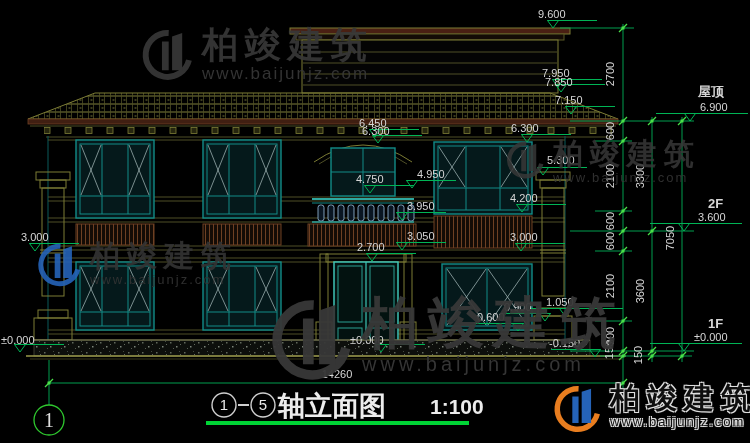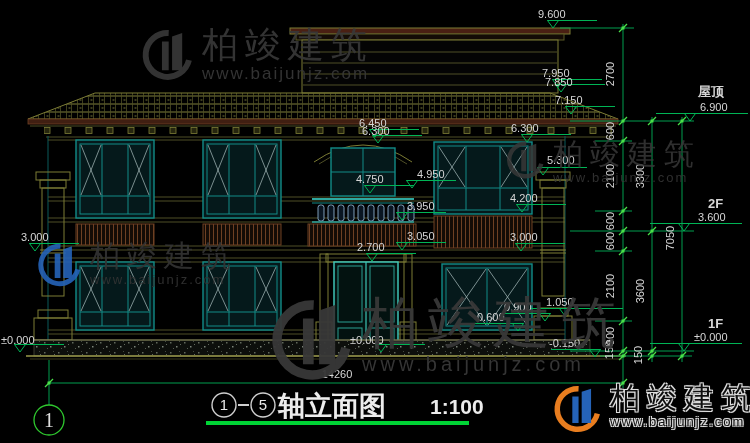--- a/index.html
+++ b/index.html
@@ -16,21 +16,21 @@
   .grn{stroke:#009e4e;stroke-width:1;fill:none;}
   .lvl{stroke:#00b455;stroke-width:1;fill:none;}
   .dtx{fill:#d6d6d6;font-size:11px;font-family:"Liberation Sans",sans-serif;}
   .cjk{fill:#d6d6d6;font-size:13px;font-weight:bold;}
   .bal{fill:#0a1622;stroke:#9cc2e2;stroke-width:.8;}
   .doorF{fill:#031210;stroke:#3fc4b6;stroke-width:1.5;}
   .doorI{stroke:#2a9f92;fill:none;stroke-width:1;}
   
   .wm{position:absolute;display:flex;align-items:flex-start;gap:8px;pointer-events:none;}
   .wm .tx{display:flex;flex-direction:column;}
-  .wm .brand{font-weight:normal;line-height:1.05;letter-spacing:7px;white-space:nowrap;}
+  .wm .brand{font-weight:bold;line-height:1.05;letter-spacing:7px;white-space:nowrap;}
   .wm .url{font-weight:normal;letter-spacing:2px;white-space:nowrap;}
   .wm svg{position:static;flex:none;}
   .wm-gray .brand,.wm-gray .url{color:#383838;}
   .wm-gray .lg-s{stroke:#383838;}.wm-gray .lg-b{fill:#383838;}
   .wm-blue .brand,.wm-blue .url{color:#343434;}
   .wm-blue .lg-s{stroke:#2563b8;}.wm-blue .lg-b{fill:#2563b8;}
   #wm-e .brand,#wm-e .url{color:#0f0f0f;
      text-shadow:0 0 2px #e8e8e8,1px 1px 0 #dcdcdc,-1px -1px 0 #dcdcdc,1px -1px 0 #dcdcdc,-1px 1px 0 #dcdcdc;}
   #wm-e .lg-s{stroke:#e87d1f;}#wm-e .lg-b{fill:#2563b8;}
 </style>

